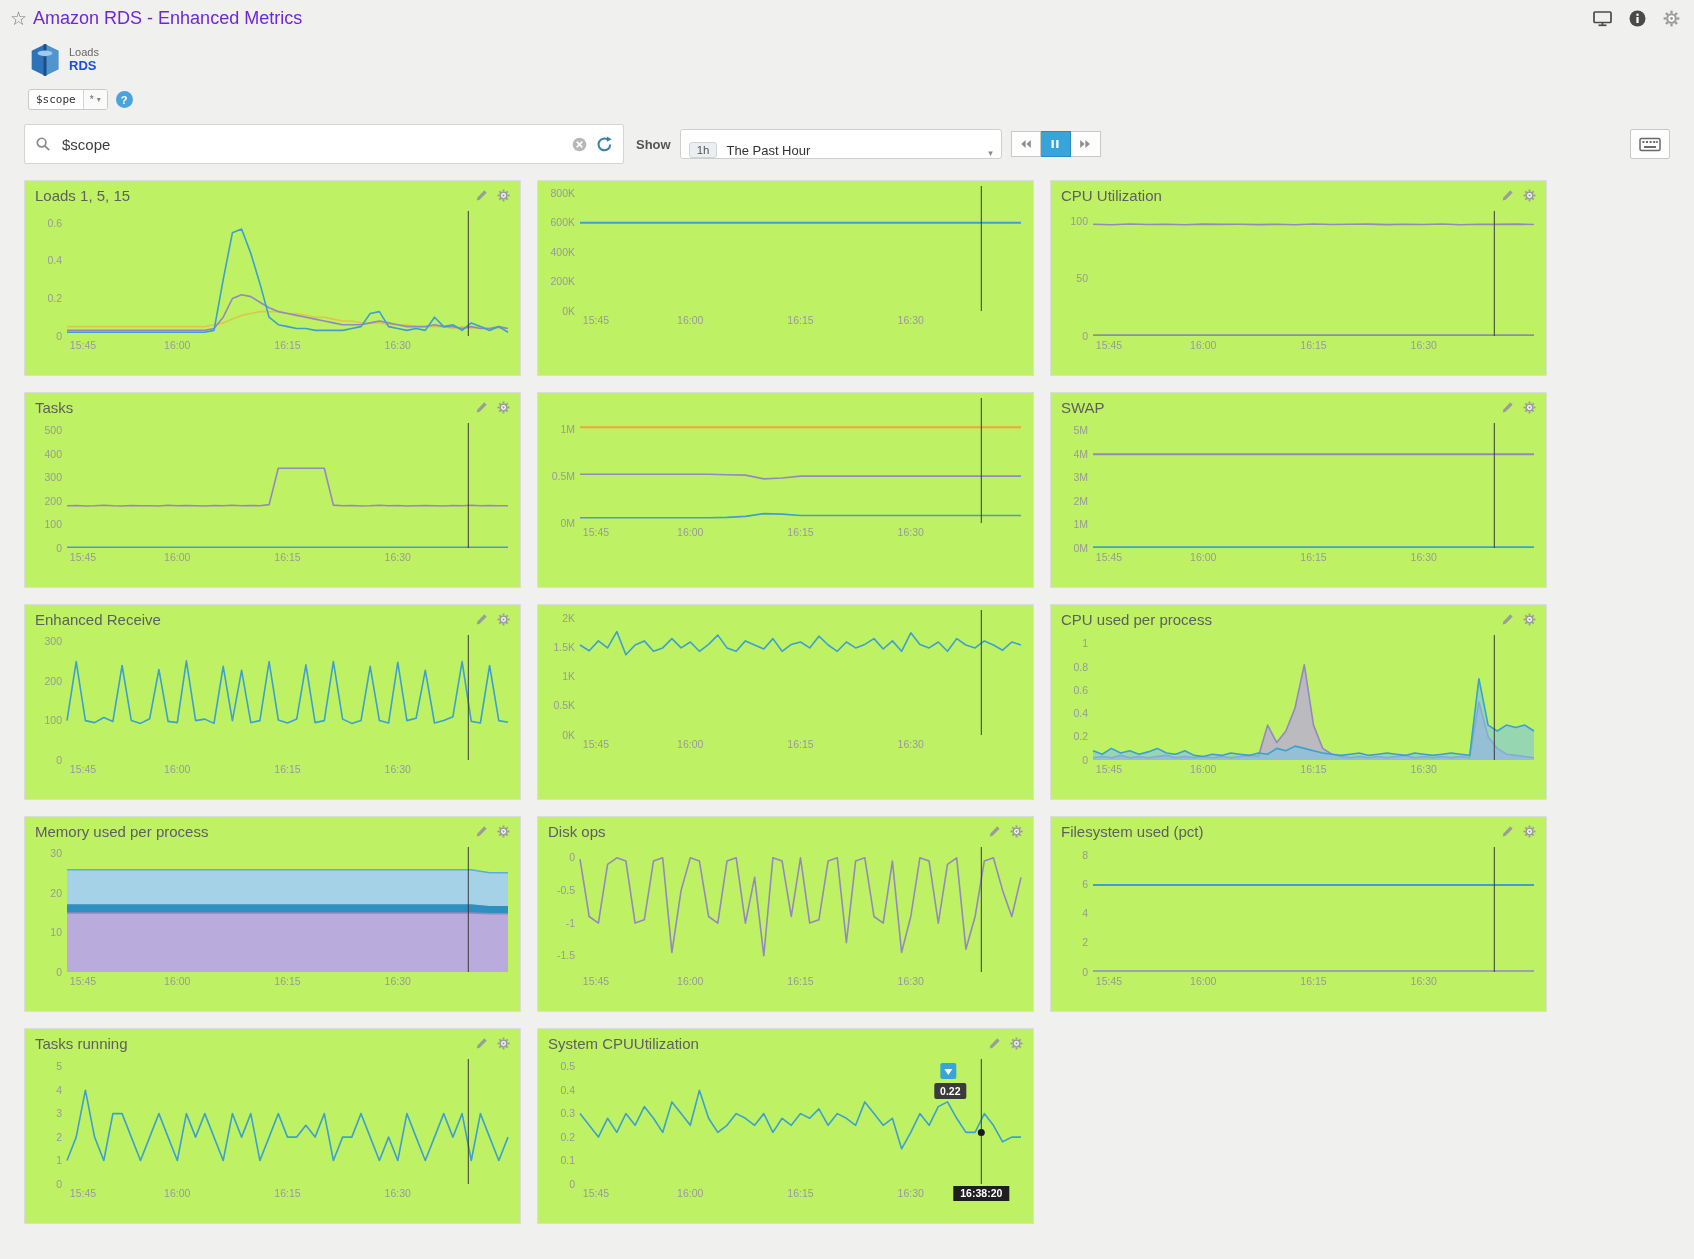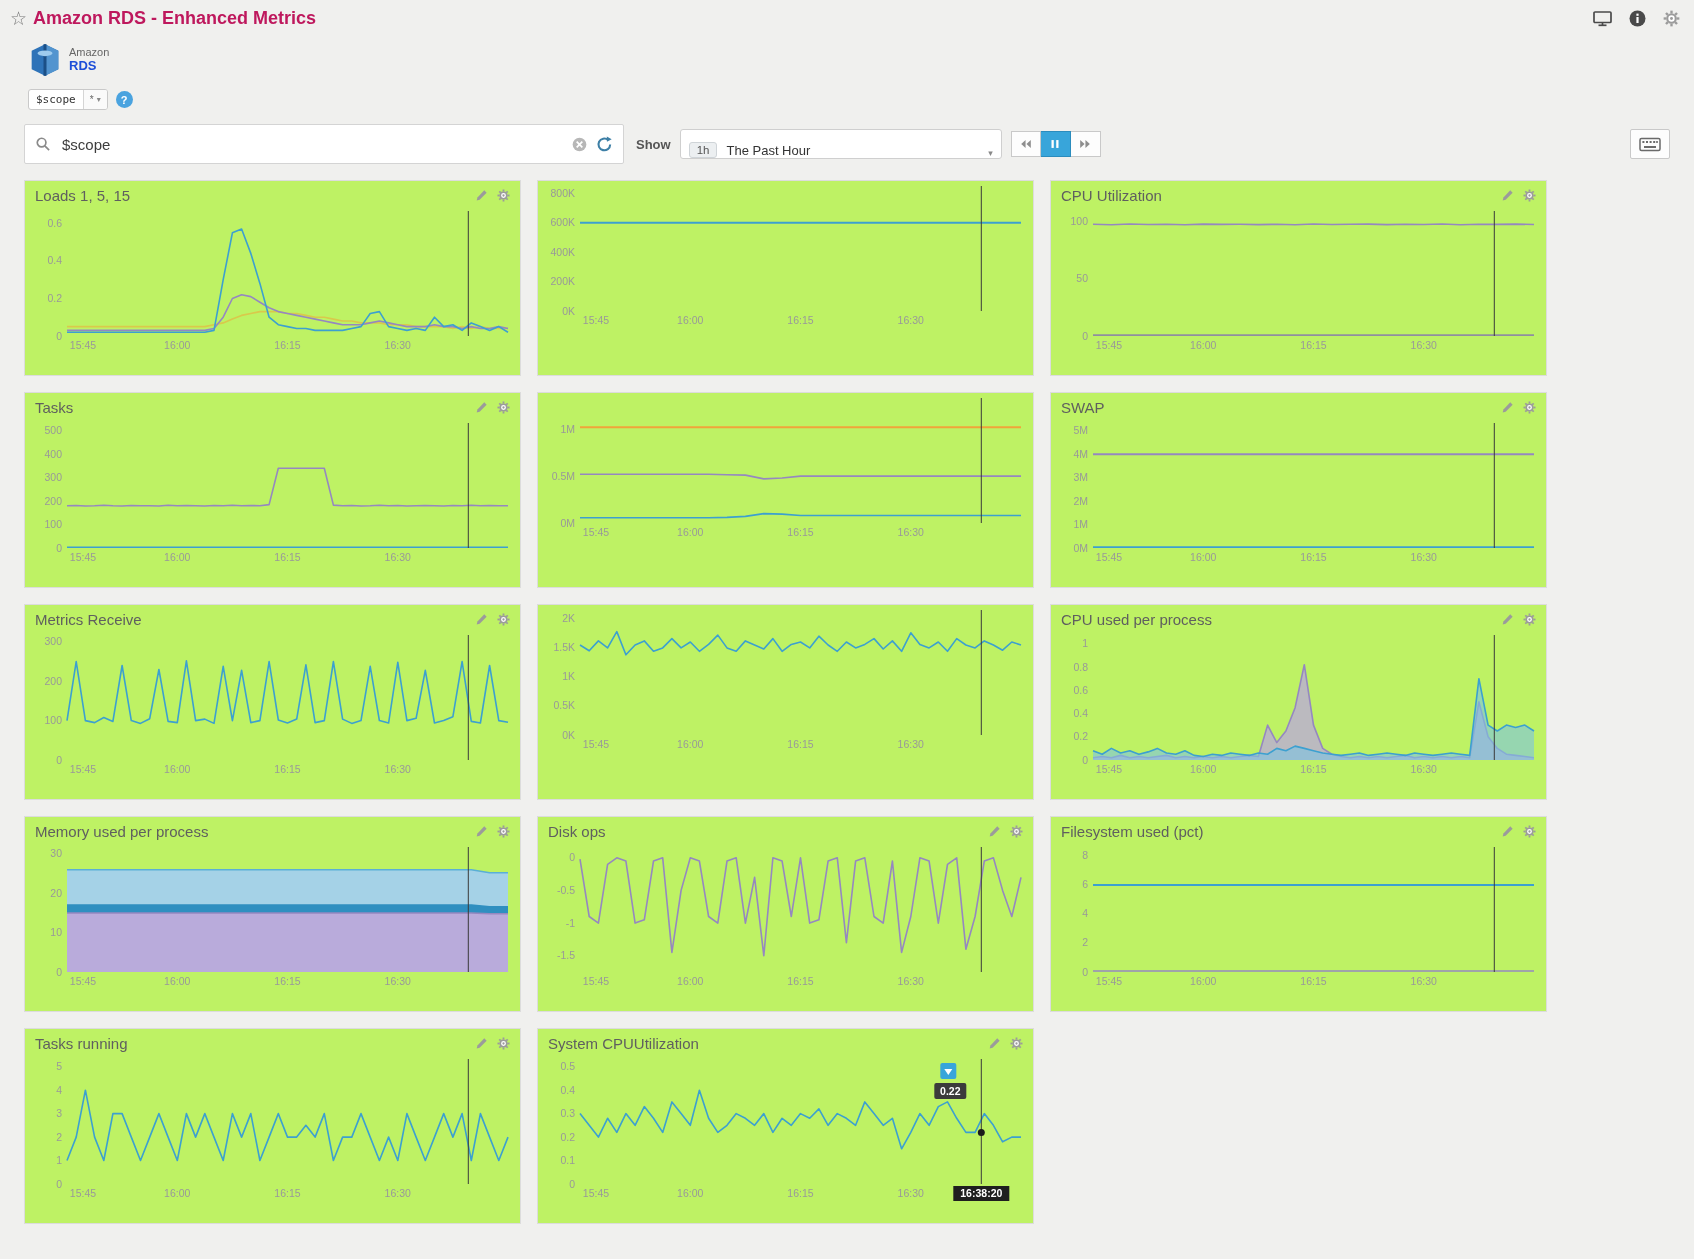--- a/index.html
+++ b/index.html
@@ -6,21 +6,21 @@
   html,body { margin:0; padding:0; }
   body {
     width:1694px; height:1259px; overflow:hidden;
     background:#f0f0ee;
     font-family:"Liberation Sans", sans-serif;
     color:#333;
   }
   
   .top-header { display:flex; align-items:center; padding:8px 14px 4px 10px; }
   .star { font-size:19px; color:#777; margin-right:6px; cursor:pointer; line-height:1; }
-  .page-title { font-size:18px; font-weight:700; color:#be185d; }
+  .page-title { font-size:18px; font-weight:400; color:#6d28d9; }
   .top-spacer { flex:1; }
   .top-icons { display:flex; align-items:center; gap:16px; }
   .top-icons svg { width:19px; height:17px; cursor:pointer; }
   
   .logo-row { display:flex; align-items:center; gap:9px; padding:10px 0 4px 30px; }
   .logo-text { line-height:1.05; }
   .logo-line1 { font-size:11px; color:#666; }
   .logo-line2 { font-size:13px; font-weight:700; color:#1d4ed8; }
   
   .var-row { display:flex; align-items:center; gap:8px; padding:8px 0 10px 28px; }
@@ -147,21 +147,21 @@
         <use href="#i-gear"></use>
       </svg>
   </span>
 </header>
 
 <div class="logo-row">
   <svg width="30" height="34">
       <use href="#i-rds-logo"></use>
     </svg>
   <div class="logo-text">
-    <div class="logo-line1">Amazon</div>
+    <div class="logo-line1">Loads</div>
     <div class="logo-line2">RDS</div>
   </div>
 </div>
 
 <div class="var-row">
   <span class="var-chip">
     <span class="var-name">$scope</span>
     <span class="var-value">
       <span>*</span>
         <span class="var-caret">▾</span>
@@ -356,21 +356,21 @@
         <text x="262.5" y="143" text-anchor="middle" fill="#999" font-size="10.5" font-family="Liberation Sans, sans-serif">16:15</text>
         <text x="372.75" y="143" text-anchor="middle" fill="#999" font-size="10.5" font-family="Liberation Sans, sans-serif">16:30</text>
         <path d="M42.0 36.2 L60.4 36.2 L78.8 36.2 L97.1 36.2 L115.5 36.2 L133.9 36.2 L152.3 36.2 L170.6 36.2 L189.0 36.2 L207.4 36.2 L225.8 36.2 L244.1 36.2 L262.5 36.2 L280.9 36.2 L299.3 36.2 L317.6 36.2 L336.0 36.2 L354.4 36.2 L372.8 36.2 L391.1 36.2 L409.5 36.2 L427.9 36.2 L446.3 36.2 L464.6 36.2 L483.0 36.2 " fill="none" stroke="#9588c0" stroke-width="2" stroke-linejoin="round"></path>
         <path d="M42.0 129.1 L60.4 129.1 L78.8 129.1 L97.1 129.1 L115.5 129.1 L133.9 129.1 L152.3 129.1 L170.6 129.1 L189.0 129.1 L207.4 129.1 L225.8 129.1 L244.1 129.1 L262.5 129.1 L280.9 129.1 L299.3 129.1 L317.6 129.1 L336.0 129.1 L354.4 129.1 L372.8 129.1 L391.1 129.1 L409.5 129.1 L427.9 129.1 L446.3 129.1 L464.6 129.1 L483.0 129.1 " fill="none" stroke="#3ca0d0" stroke-width="1.6" stroke-linejoin="round"></path>
         <line x1="443.31" y1="5" x2="443.31" y2="130" stroke="#3a3a3a" stroke-width="1"></line>
       </svg>
   </div>
 
   <div class="panel">
     <div class="panel-head">
-      <span class="panel-title">Metrics Receive</span>
+      <span class="panel-title">Enhanced Receive</span>
       <span class="panel-icons">
         <svg>
             <use href="#i-pencil"></use>
           </svg>
         <svg>
             <use href="#i-gear"></use>
           </svg>
       </span>
     </div>
     <svg class="chart-svg" width="493" height="148" viewBox="0 0 493 148">

